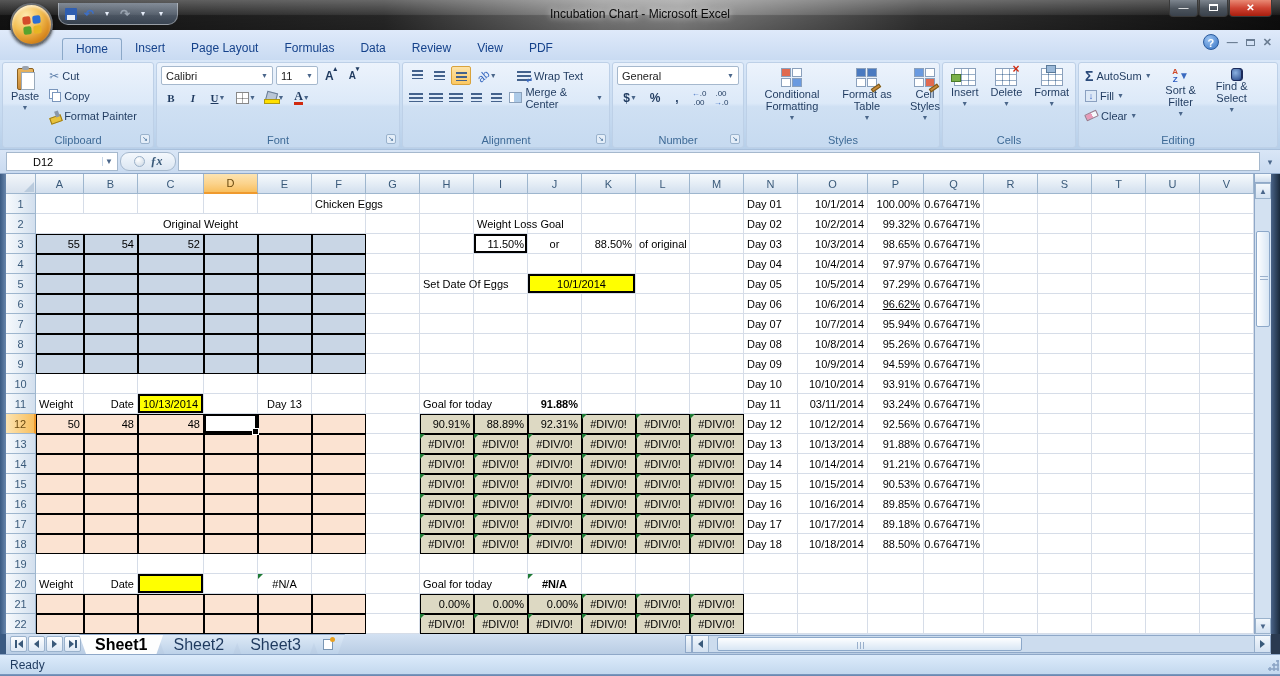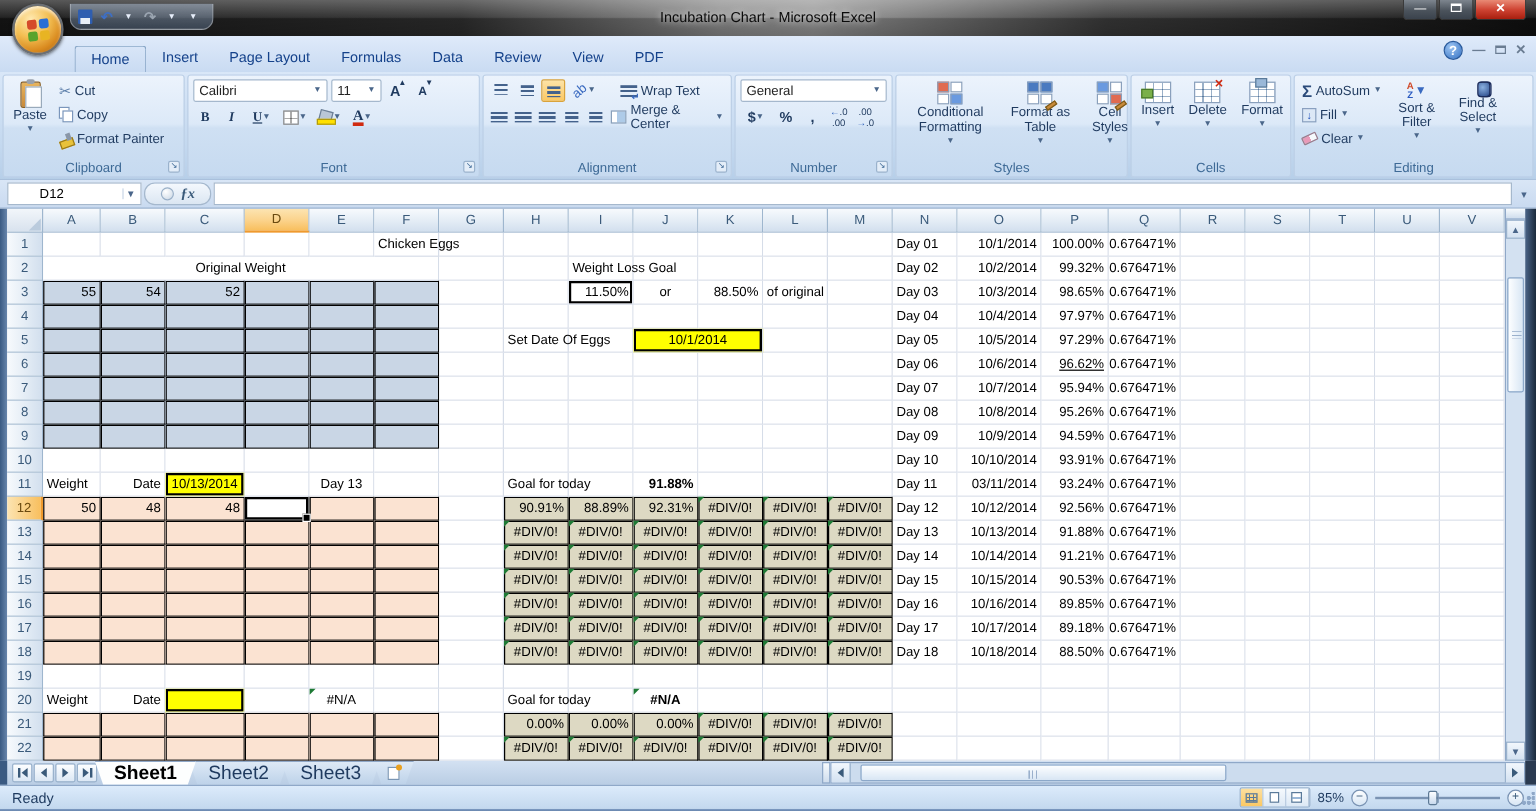--- a/index.html
+++ b/index.html
@@ -1180,36 +1180,16 @@
         </div>
       <div class="hbtn right">
           <span class="tri-r"></span>
         </div>
     </div>
     <div class="tb-rframe"></div>
   </div>
 
   <div class="statusbar">
     <span class="ready">Ready</span>
-    <div class="sright">
-      <div class="viewbtns">
-        <div class="vbtn active">
-            <span class="vb-grid"></span>
-          </div>
-        <div class="vbtn">
-            <span class="vb-page"></span>
-          </div>
-        <div class="vbtn">
-            <span class="vb-break"></span>
-          </div>
-      </div>
-      <span class="zoomlabel">85%</span>
-      <div class="zbtn">−</div>
-      <div class="ztrack">
-          <span class="ztick"></span>
-          <span class="zthumb"></span>
-        </div>
-      <div class="zbtn">+</div>
-    </div>
     <div class="grip"></div>
   </div>
   <div class="bframe"></div>
 </div>
 
 </body></html>

